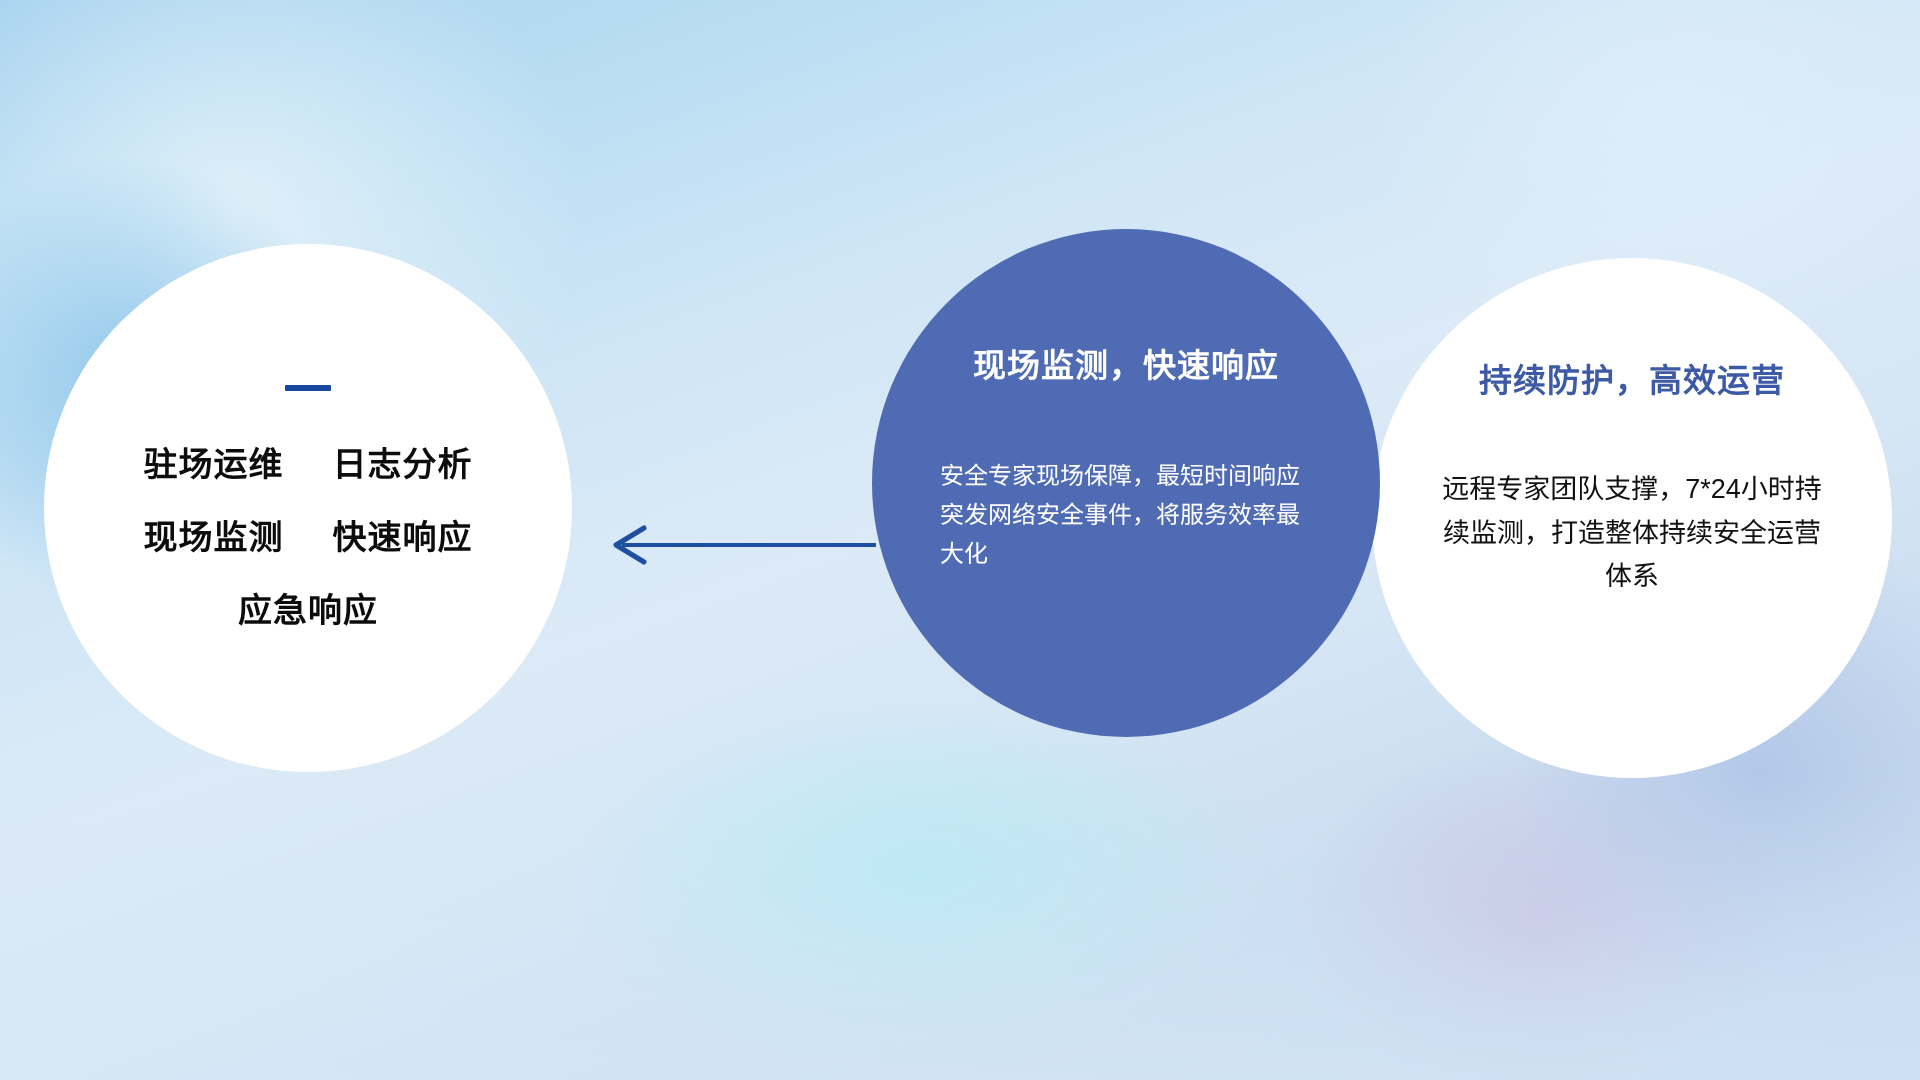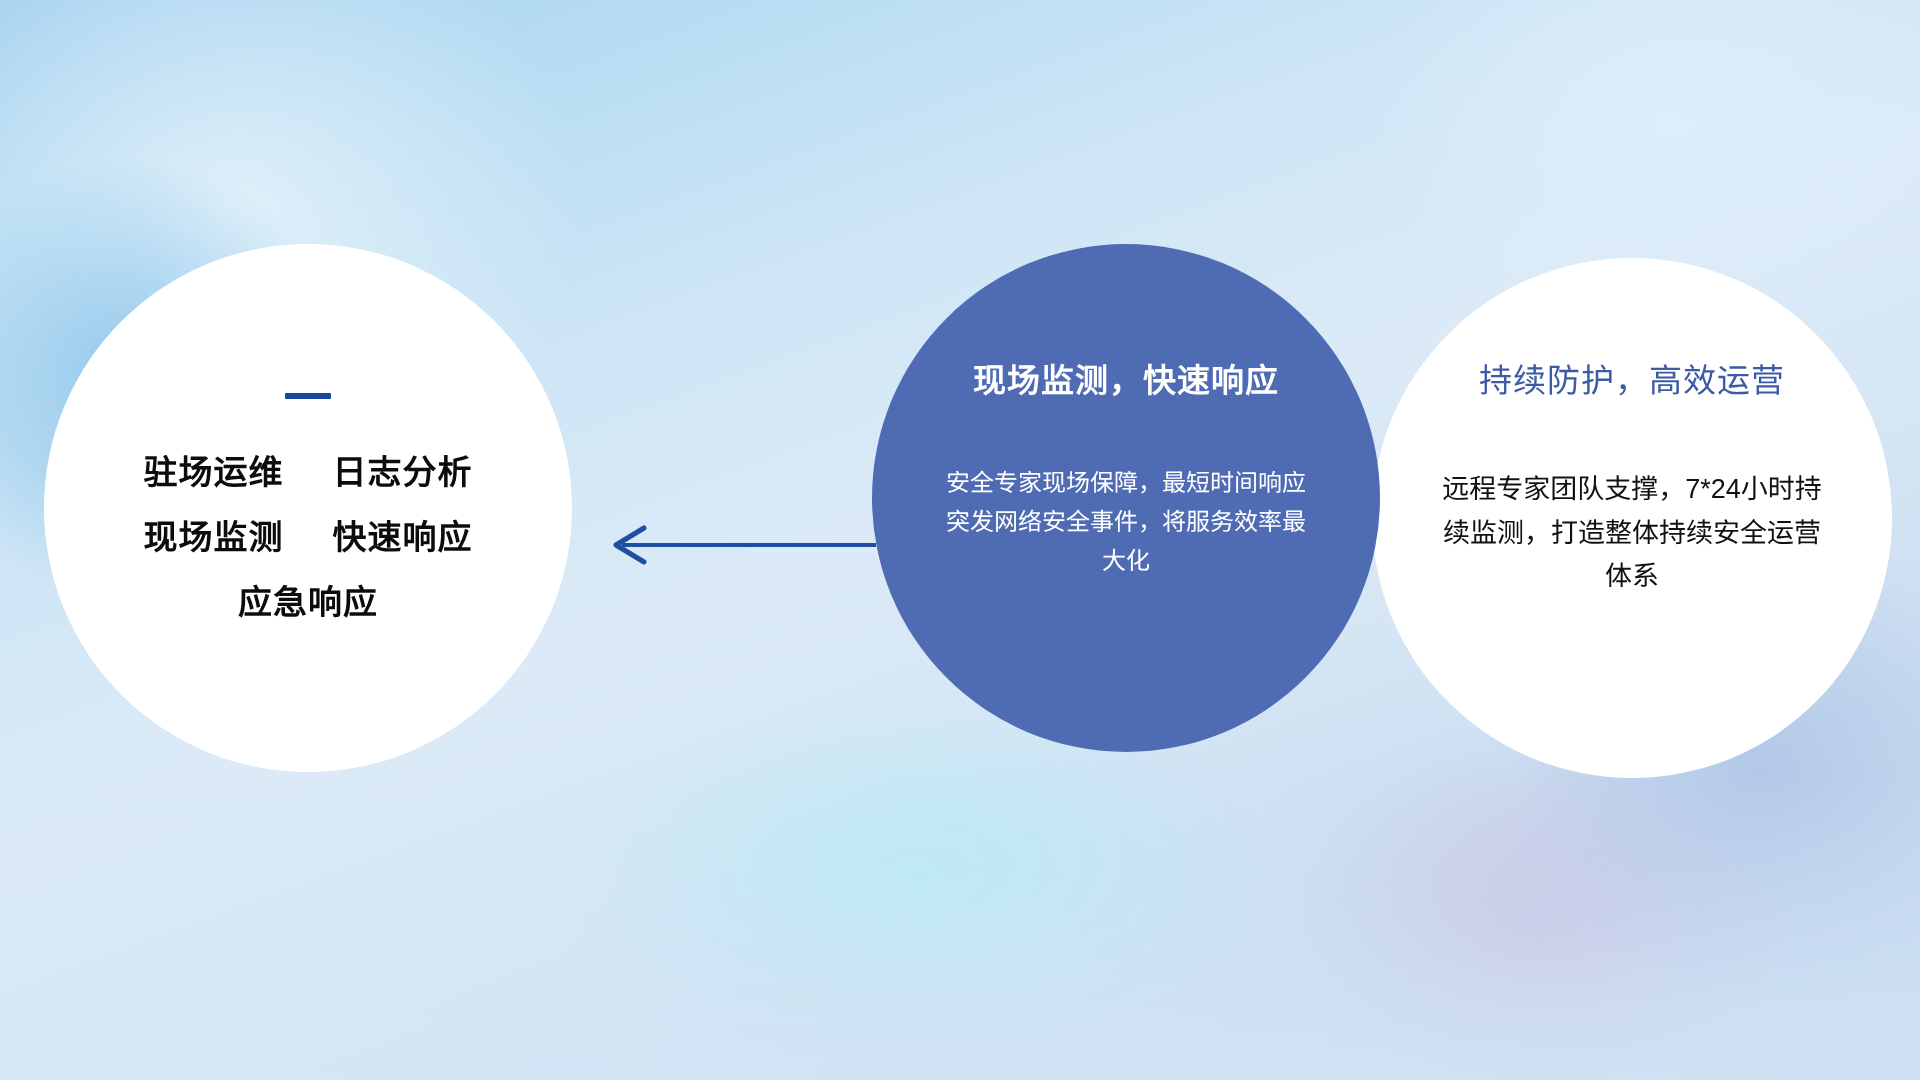--- a/index.html
+++ b/index.html
@@ -115,21 +115,21 @@
   .left-dash {
     width: 46px;
     height: 6px;
     background: #17479e;
     border-radius: 1px;
     margin-bottom: 46px;
   }
   .left-lines {
     display: flex;
     flex-direction: column;
-    gap: 16px;
+    gap: 24px;
     align-items: center;
   }
   .left-line {
     font-size: 34px;
     font-weight: 700;
     color: #0c0c0c;
     letter-spacing: 1px;
     white-space: nowrap;
   }
   .left-line .gap { display: inline-block; width: 28px; }
@@ -143,46 +143,47 @@
     z-index: 2;
     display: flex;
     flex-direction: column;
     align-items: center;
     justify-content: flex-start;
     padding-top: 96px;
     text-align: center;
   }
   .circle-right .card-title {
     font-size: 33px;
-    font-weight: 400;
+    font-weight: 700;
     color: #3c5aa6;
     letter-spacing: 1px;
     white-space: nowrap;
     margin-bottom: 66px;
   }
   .circle-right .card-body {
     font-size: 27px;
     line-height: 1.62;
     color: #111111;
     width: 400px;
   }
 
   .circle-mid {
     left: 872px;
-    top: 244px;
+    top: 229px;
     width: 508px;
     height: 508px;
     background: #4f6bb3;
     z-index: 3;
     display: flex;
     flex-direction: column;
     align-items: center;
     justify-content: flex-start;
     padding-top: 110px;
-    text-align: center;
+    text-align: left;
+    gap: 8px;
   }
   .circle-mid .card-title {
     font-size: 33px;
     font-weight: 700;
     color: #ffffff;
     letter-spacing: 1px;
     white-space: nowrap;
     margin-bottom: 62px;
   }
   .circle-mid .card-body {

